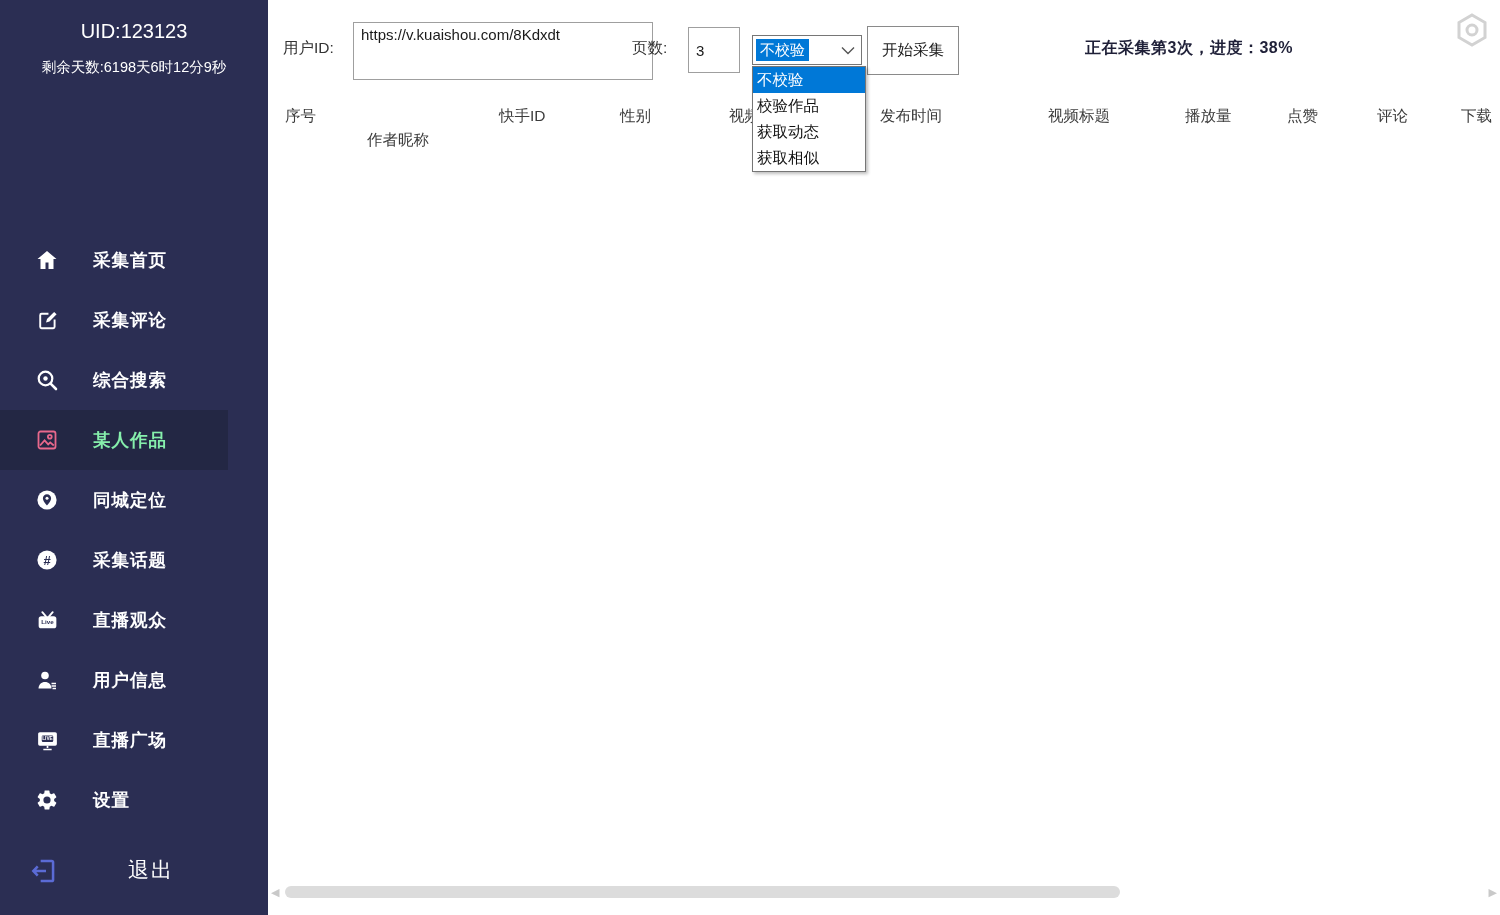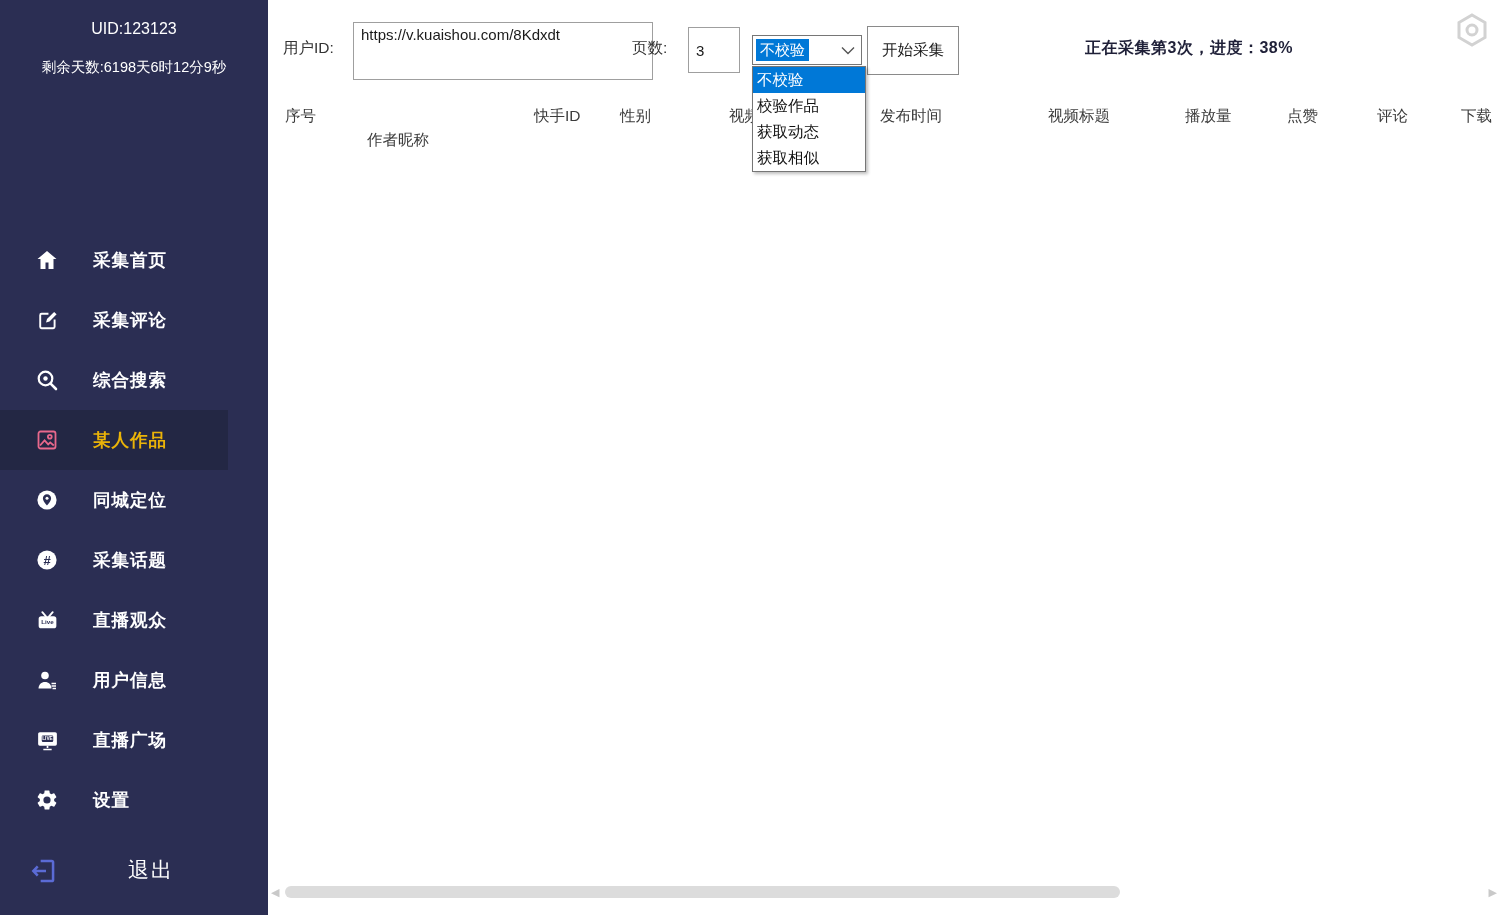--- a/index.html
+++ b/index.html
@@ -10,41 +10,41 @@
   }
   #app { position:absolute; inset:0; width:1500px; height:915px; }
 
   
   .sidebar {
     position:absolute; left:0; top:0; width:268px; height:915px;
     background:#2b2e53; color:#fff;
   }
   .sidebar-uid {
     position:absolute; top:20px; left:0; width:100%;
-    text-align:center; font-size:16px; color:#fff;
+    text-align:center; font-size:20px; color:#fff;
   }
   .sidebar-days {
     position:absolute; top:58px; left:0; width:100%;
     text-align:center; font-size:14.5px; color:#fff;
   }
   .menu { position:absolute; top:230px; left:0; width:228px; }
   .menu-item {
     position:relative; height:60px; display:flex; align-items:center;
     cursor:pointer;
   }
   .menu-item .mi-icon {
     position:absolute; left:34px; width:26px; height:26px;
     display:flex; align-items:center; justify-content:center; color:#fff;
   }
   .menu-item .mi-label {
     position:absolute; left:93px; font-size:17.5px; font-weight:bold; color:#fff;
     letter-spacing:1px;
   }
   .menu-item.active { background:#232744; }
-  .menu-item.active .mi-label { color:#eab308; }
+  .menu-item.active .mi-label { color:#86efac; }
   .menu-item.active .mi-icon { color:#e8688c; }
   .logout-row {
     position:absolute; top:841px; left:0; width:268px; height:60px; cursor:pointer;
   }
   .logout-row .mi-icon { position:absolute; left:28px; top:14px; width:32px; height:32px; color:#5b6bd5; }
   .logout-row .mi-label {
     position:absolute; left:128px; top:15px; font-size:21px; font-weight:normal; color:#fff;
     letter-spacing:2px;
   }
 
@@ -90,21 +90,21 @@
     font-family:"Liberation Sans","DejaVu Sans",sans-serif; cursor:pointer;
   }
   #status-text {
     position:absolute; left:1085px; top:38px; font-size:16px; font-weight:bold;
     color:#1f2038; letter-spacing:0.5px;
   }
   #hex-icon { position:absolute; left:1454px; top:12px; width:36px; height:38px; color:#d2d2d2; cursor:pointer; }
 
   
   .thead-cell { position:absolute; top:106px; font-size:15.5px; color:#3c3c3c; white-space:nowrap; }
-  .h0 { left:285px; }  .h1 { left:367px;margin-top:24px; }  .h2 { left:534px; }
+  .h0 { left:285px; }  .h1 { left:367px;margin-top:24px; }  .h2 { left:499px; }
   .h3 { left:620px;font-family:Liberation Mono, monospace; }  .h4 { left:729px; }  .h5 { left:880px; }
   .h6 { left:1048px; } .h7 { left:1185px; } .h8 { left:1287px; }
   .h9 { left:1377px; } .h10 { left:1461px; }
 
   
   .hscroll { position:absolute; left:268px; top:884px; width:1232px; height:17px; background:#fff; }
   .hscroll-thumb {
     position:absolute; left:17px; top:2px; width:835px; height:12px;
     background:#dcdcdc; border-radius:6px; cursor:pointer;
   }

